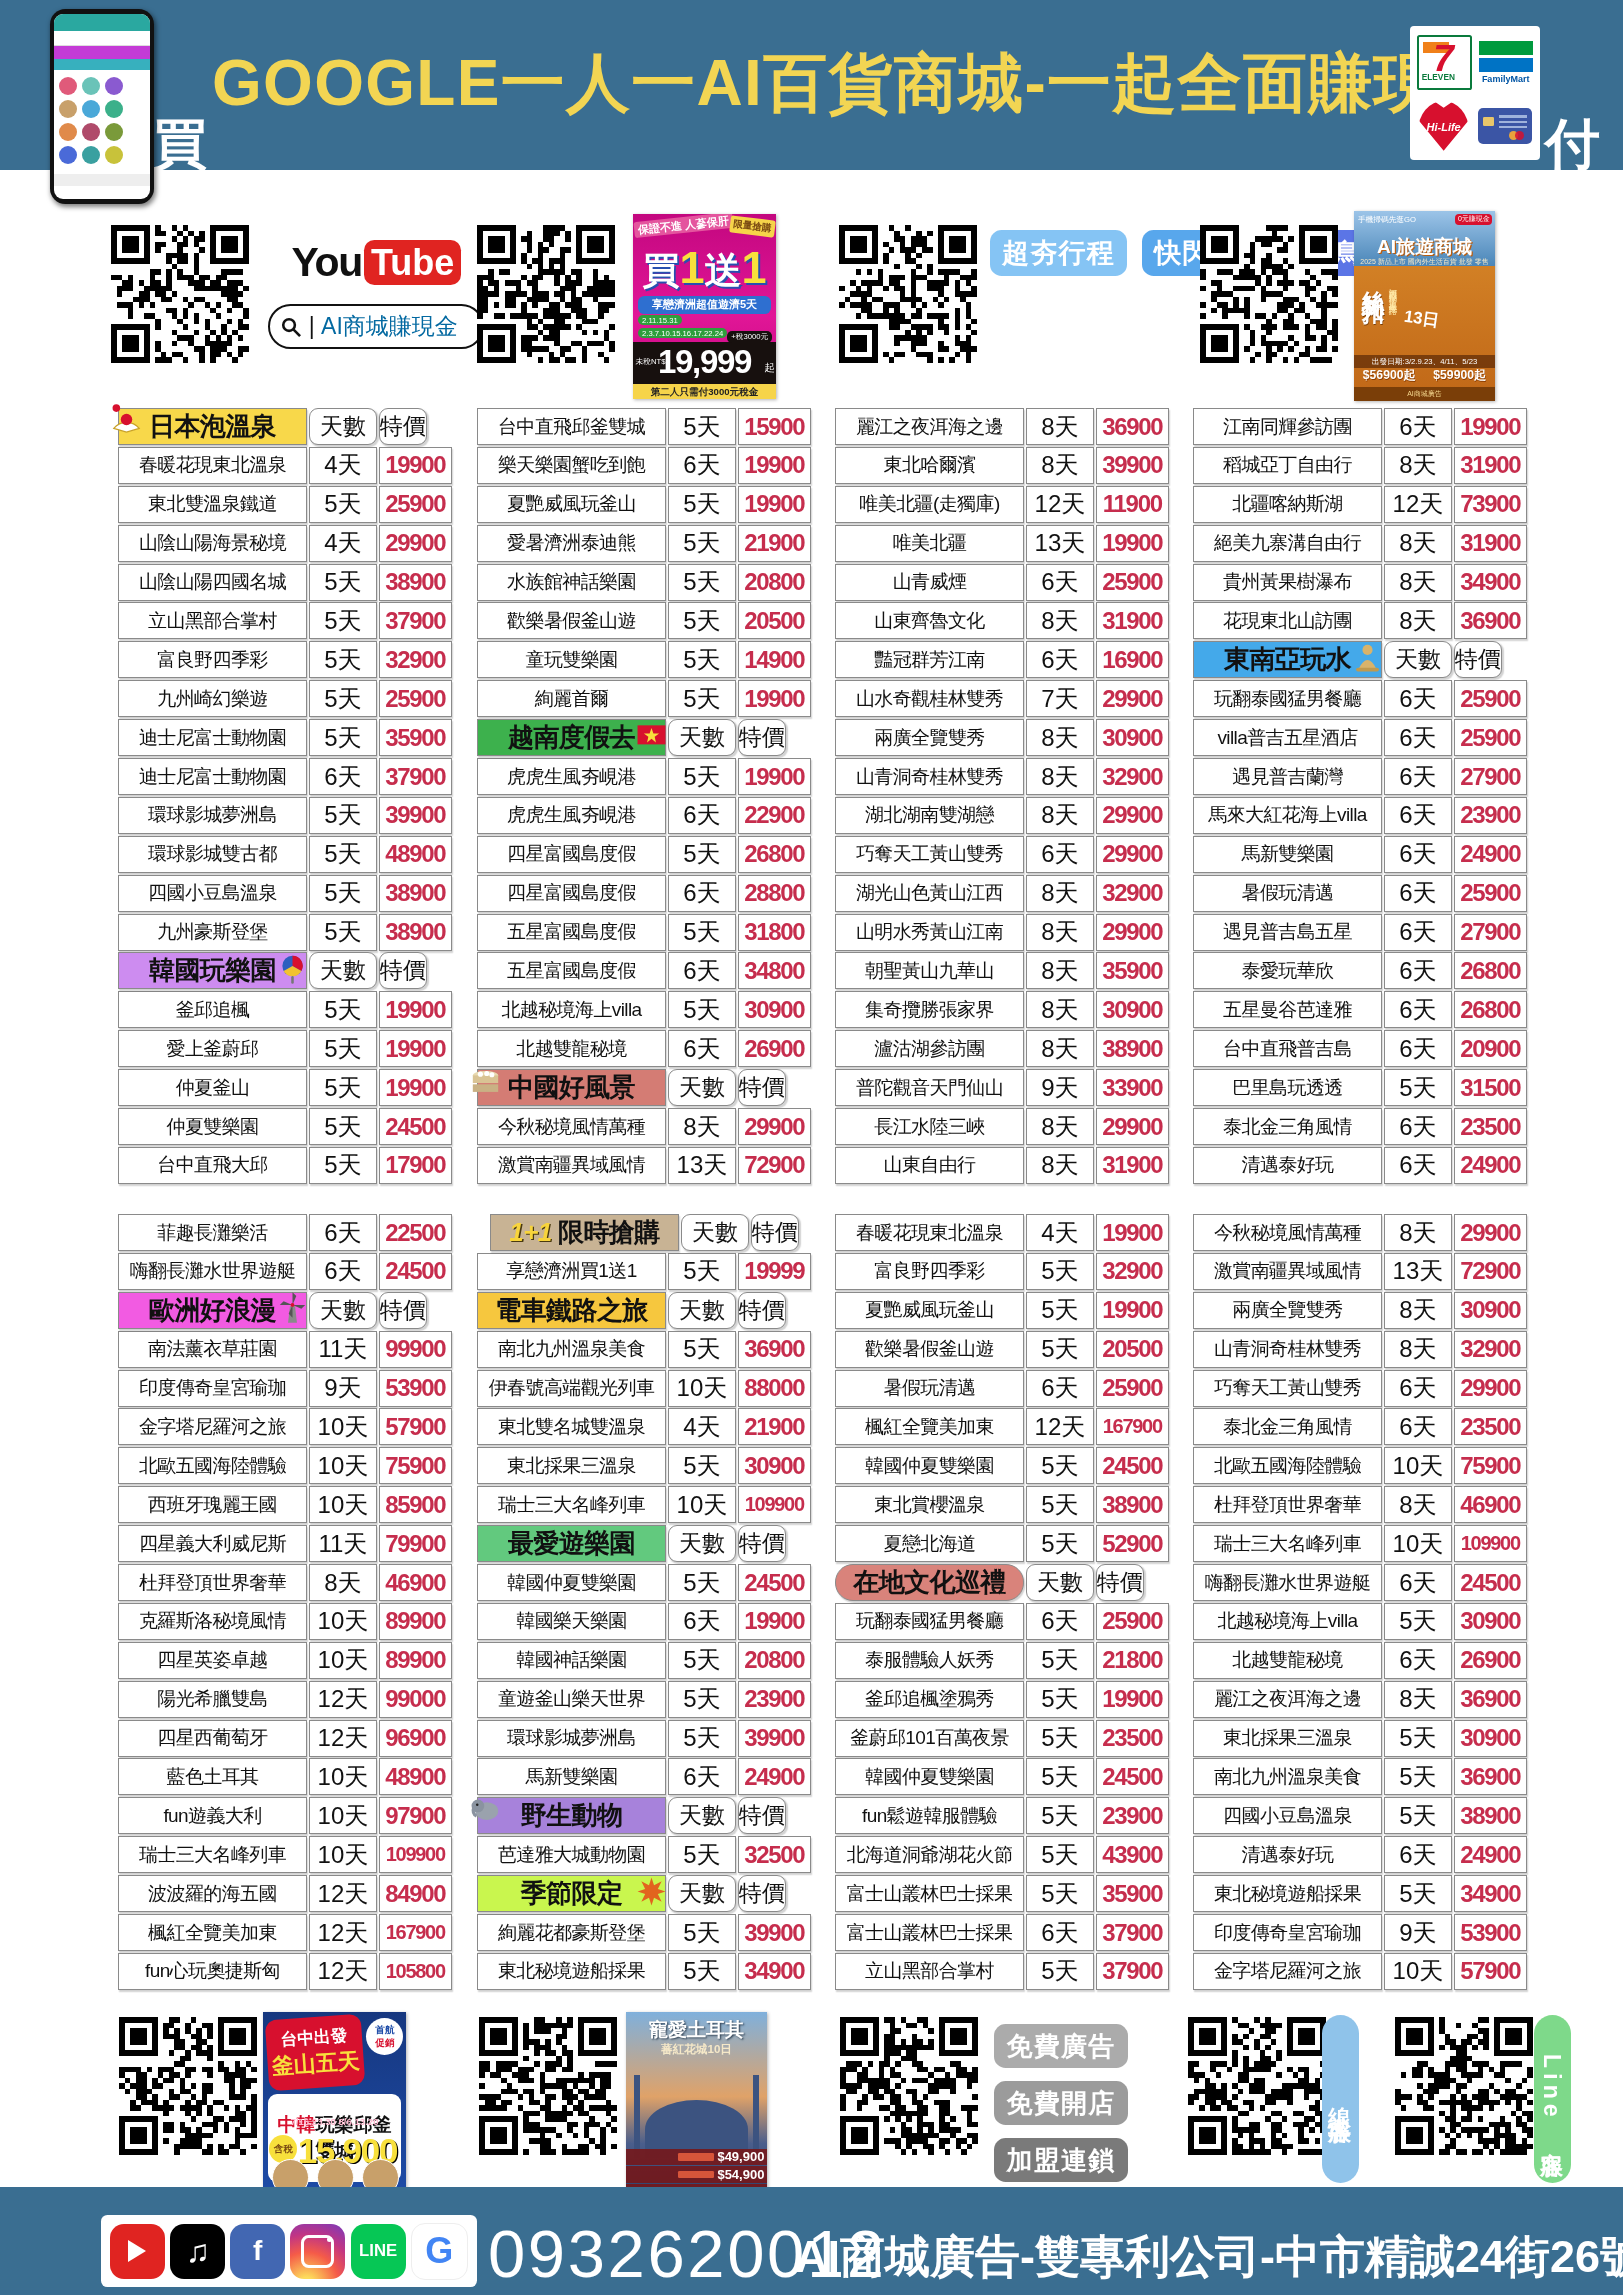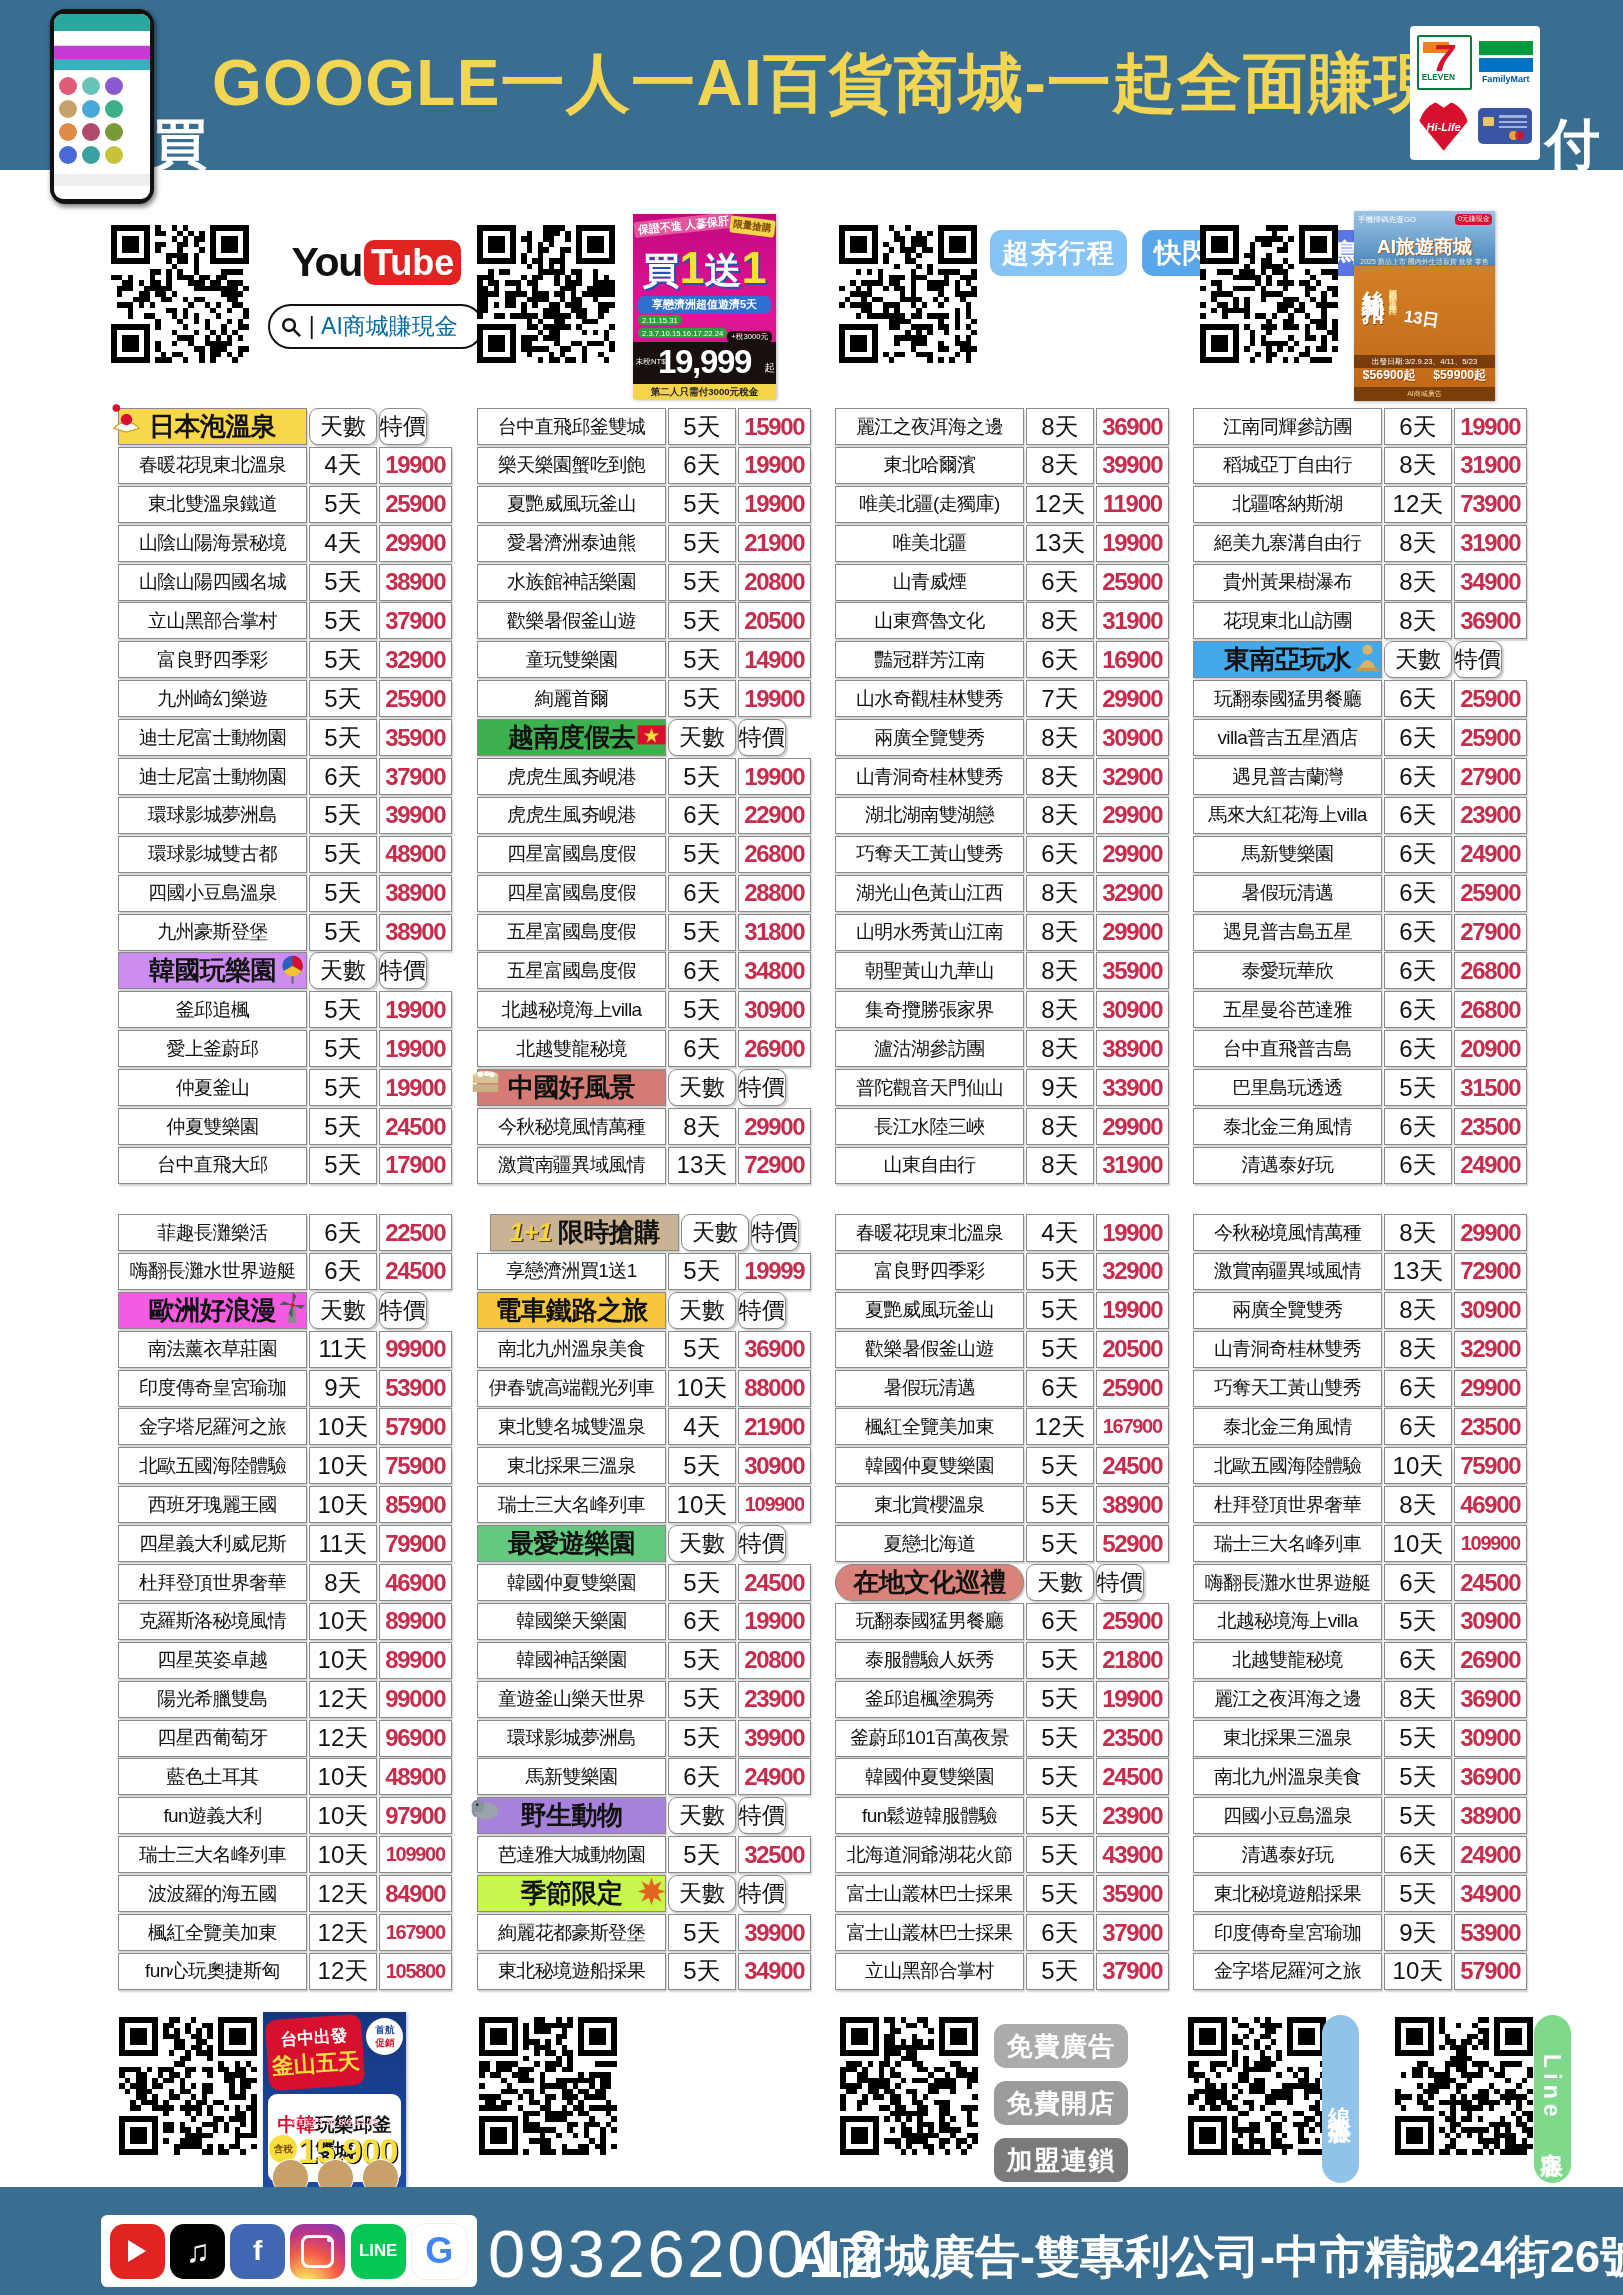--- a/index.html
+++ b/index.html
@@ -2786,20 +2786,41 @@
         <rect x="4" y="4" width="20" height="20" fill="#fff"></rect>
         <rect x="8" y="8" width="12" height="12" fill="#000"></rect>
         <rect x="72" y="0" width="28" height="28" fill="#000"></rect>
         <rect x="76" y="4" width="20" height="20" fill="#fff"></rect>
         <rect x="80" y="8" width="12" height="12" fill="#000"></rect>
         <rect x="0" y="72" width="28" height="28" fill="#000"></rect>
         <rect x="4" y="76" width="20" height="20" fill="#fff"></rect>
         <rect x="8" y="80" width="12" height="12" fill="#000"></rect>
       </svg></div>
 
+  <div class="poster" id="turkey-poster">
+    <div class="min1"></div>
+      <div class="min2"></div>
+      <div class="dome"></div>
+    <div class="title">寵愛土耳其</div>
+    <div class="sub">蕃紅花城10日</div>
+    <div class="prices" id="turkey-prices">
+        <div class="prow">
+          <div class="lab"></div>
+          <div class="val">$49,900</div>
+        </div>
+        <div class="prow">
+          <div class="lab"></div>
+          <div class="val">$54,900</div>
+        </div>
+        <div class="prow">
+          <div class="lab"></div>
+          <div class="val">$53,900</div>
+        </div>
+      </div>
+  </div>
 
   <div class="qr" style="left:840px;top:2017px"><svg viewBox="0 0 100 100" shape-rendering="crispEdges">
         <rect width="100" height="100" fill="#fff"></rect>
         <rect x="32" y="0" width="4" height="4" fill="#000"></rect>
         <rect x="36" y="0" width="4" height="4" fill="#000"></rect>
         <rect x="44" y="0" width="4" height="4" fill="#000"></rect>
         <rect x="56" y="0" width="4" height="4" fill="#000"></rect>
         <rect x="60" y="0" width="4" height="4" fill="#000"></rect>
         <rect x="36" y="4" width="4" height="4" fill="#000"></rect>
         <rect x="48" y="4" width="4" height="4" fill="#000"></rect>

